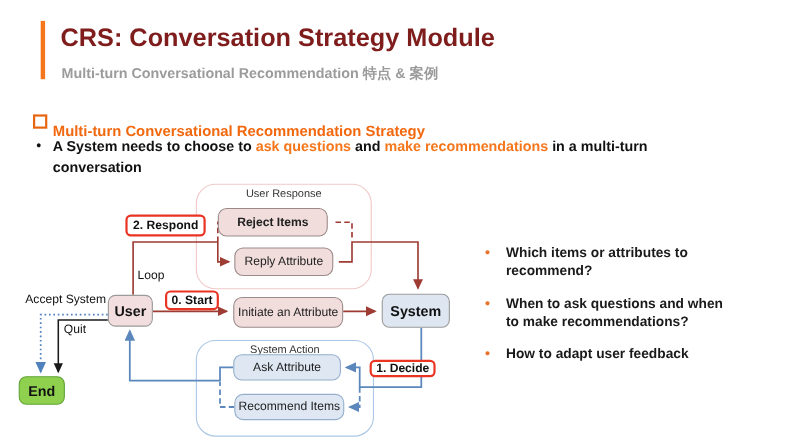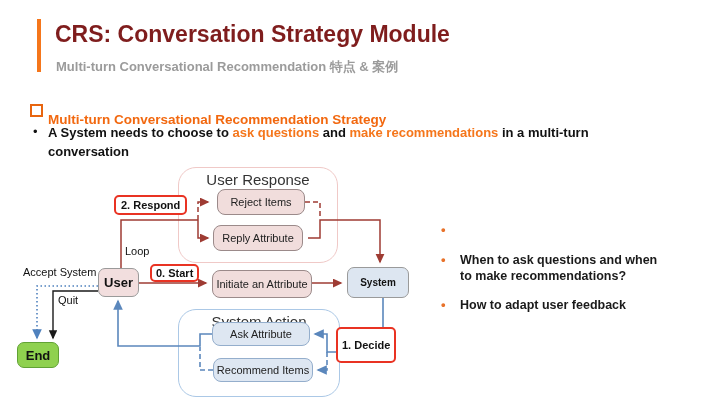--- a/index.html
+++ b/index.html
@@ -22,37 +22,37 @@
   .questions { position:absolute; left:441px; top:222px; width:262px; margin:0; padding:0; list-style:none; }
   .questions li { display:flex; margin-bottom:13px; font-size:12.5px; font-weight:bold; color:#1a1a1a; line-height:1.3; }
   .questions .q-dot { width:19px; flex:0 0 19px; color:#E8722A; font-size:13px; }
   .questions .q-text { width:210px; }
   
   .diagram { position:absolute; left:0; top:160px; width:420px; height:245px; }
   .diagram svg { position:absolute; left:0; top:0; }
   .grp { position:absolute; box-sizing:border-box; border-radius:18px; }
   .grp-ur { left:178px; top:7px; width:160px; height:96px; border:1.2px solid #F0C9C7; }
   .grp-sa { left:178px; top:149px; width:162px; height:88px; border:1.2px solid #ABC8E6; }
-  .grp-label { position:absolute; width:100%; top:3px; text-align:center; font-size:15px; color:#333; }
+  .grp-label { position:absolute; width:100%; top:3px; text-align:center; font-size:10px; color:#333; }
   .node { position:absolute; box-sizing:border-box; display:flex; align-items:center; justify-content:center; text-align:center; }
   .pinkbox { background:#F1DDDC; border:1.2px solid #9B8A8A; border-radius:8px; font-size:11px; color:#222; }
   .bluebox { background:#DEE7F2; border:1.2px solid #94AECC; border-radius:8px; font-size:11px; color:#222; }
-  .n-reject   { left:217px; top:29px;  width:88px;  height:26px; }
+  .n-reject   { left:198px; top:29px;  width:100px;  height:26px;font-weight:bold; }
   .n-reply    { left:213px; top:65px;  width:90px;  height:26px; }
   .n-initiate { left:212px; top:110px; width:100px; height:28px; }
   .n-ask      { left:212px; top:162px; width:98px;  height:24px; }
   .n-recommend{ left:213px; top:198px; width:100px; height:24px; }
   .n-user   { left:98px;  top:108px; width:41px; height:29px; background:#F2DEDE; border:1.4px solid #9A9A9A; border-radius:7px; font-size:13px; font-weight:bold; color:#111; }
-  .n-system { left:347px; top:107px; width:62px; height:31px; background:#DDE6F1; border:1.4px solid #9A9A9A; border-radius:7px; font-size:10px; font-weight:bold; color:#111; }
+  .n-system { left:347px; top:107px; width:62px; height:31px; background:#DDE6F1; border:1.4px solid #9A9A9A; border-radius:7px; font-size:13px; font-weight:bold; color:#111; }
   .n-end    { left:17px;  top:182px; width:42px; height:26px; background:#8FD14F; border:1.5px solid #61A235; border-radius:7px; font-size:13px; font-weight:bold; color:#111; }
   .steplabel { position:absolute; background:#fff; border:2.5px solid #E93323; border-radius:5px;
                font-size:11px; font-weight:bold; color:#111; padding:2px 5px; white-space:nowrap; }
   .l-respond { left:114px; top:35px; }
   .l-start   { left:150px; top:104px; padding:1px 4px; }
-  .l-decide  { left:336px; top:167px; padding:10px 4px; }
+  .l-decide  { left:336px; top:167px; padding:0 4px; }
   .edgelabel { position:absolute; font-size:11px; color:#111; white-space:nowrap; }
   .e-loop   { left:125px; top:85px; }
   .e-quit   { left:58px;  top:134px; }
   .e-accept { left:23px;  top:106px; }
 </style>
 </head>
 <body>
 
 <div class="slide">
 
@@ -125,20 +125,21 @@
     <div class="steplabel l-decide">1. Decide</div>
 
     <div class="edgelabel e-loop">Loop</div>
     <div class="edgelabel e-quit">Quit</div>
     <div class="edgelabel e-accept">Accept System</div>
   </div>
 
   <ul class="questions">
     <li>
       <span class="q-dot">•</span>
+      <span class="q-text">Which items or attributes to recommend?</span>
     </li>
     <li>
       <span class="q-dot">•</span>
       <span class="q-text">When to ask questions and when to make recommendations?</span>
     </li>
     <li>
       <span class="q-dot">•</span>
       <span class="q-text">How to adapt user feedback</span>
     </li>
   </ul>

